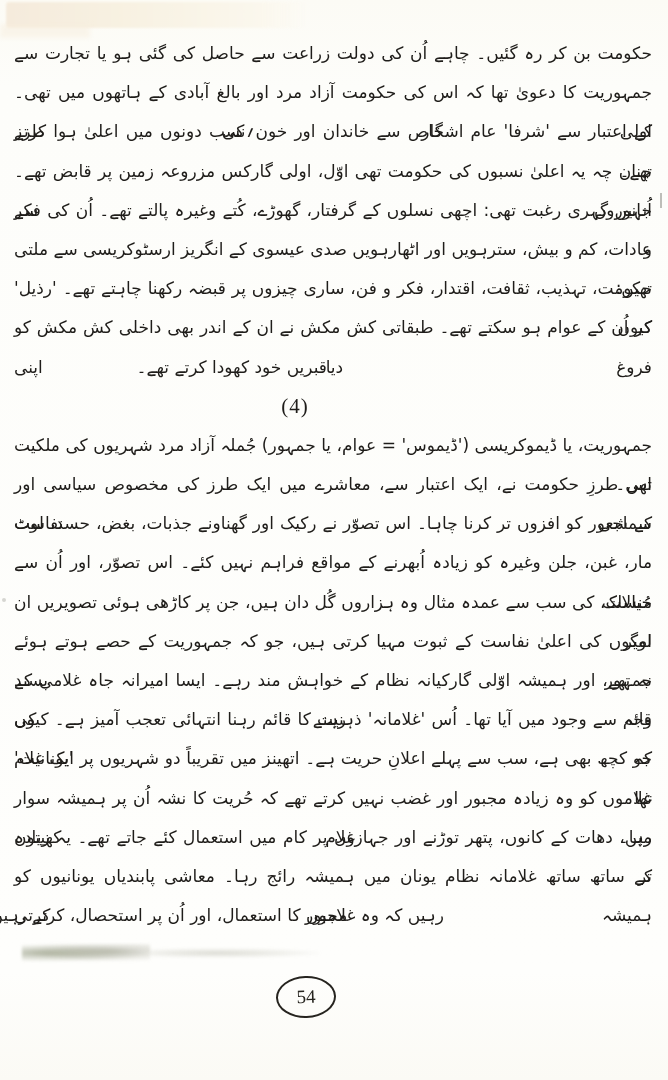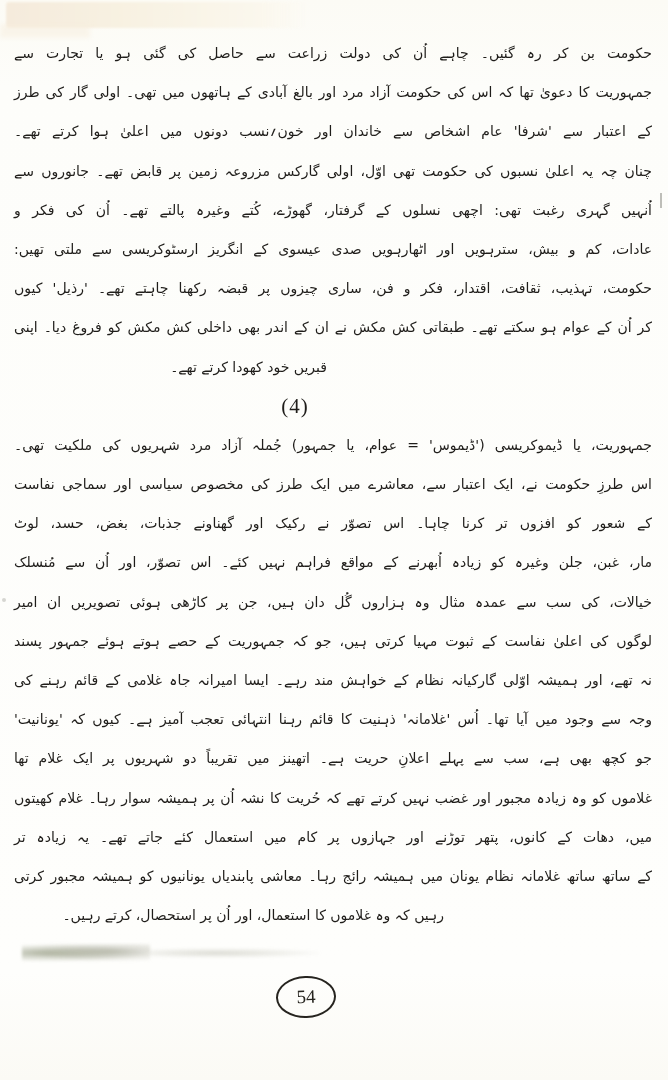--- a/index.html
+++ b/index.html
@@ -48,21 +48,21 @@
   }
 
   .textblock{
     position:absolute;
     left:14px;right:16px;top:34px;
     direction:rtl;
   }
   .row{
     height:39.2px;
     line-height:39.2px;
-    font-size:14px;
+    font-size:17px;
     white-space:normal;
     text-align:justify;
     -moz-text-align-last:justify;
     text-align-last:justify;
     color:#1f1d1a;
     text-rendering:optimizeLegibility;
   }
   .row.partial-center{      
     margin-right:325px;
     margin-left:160px;

